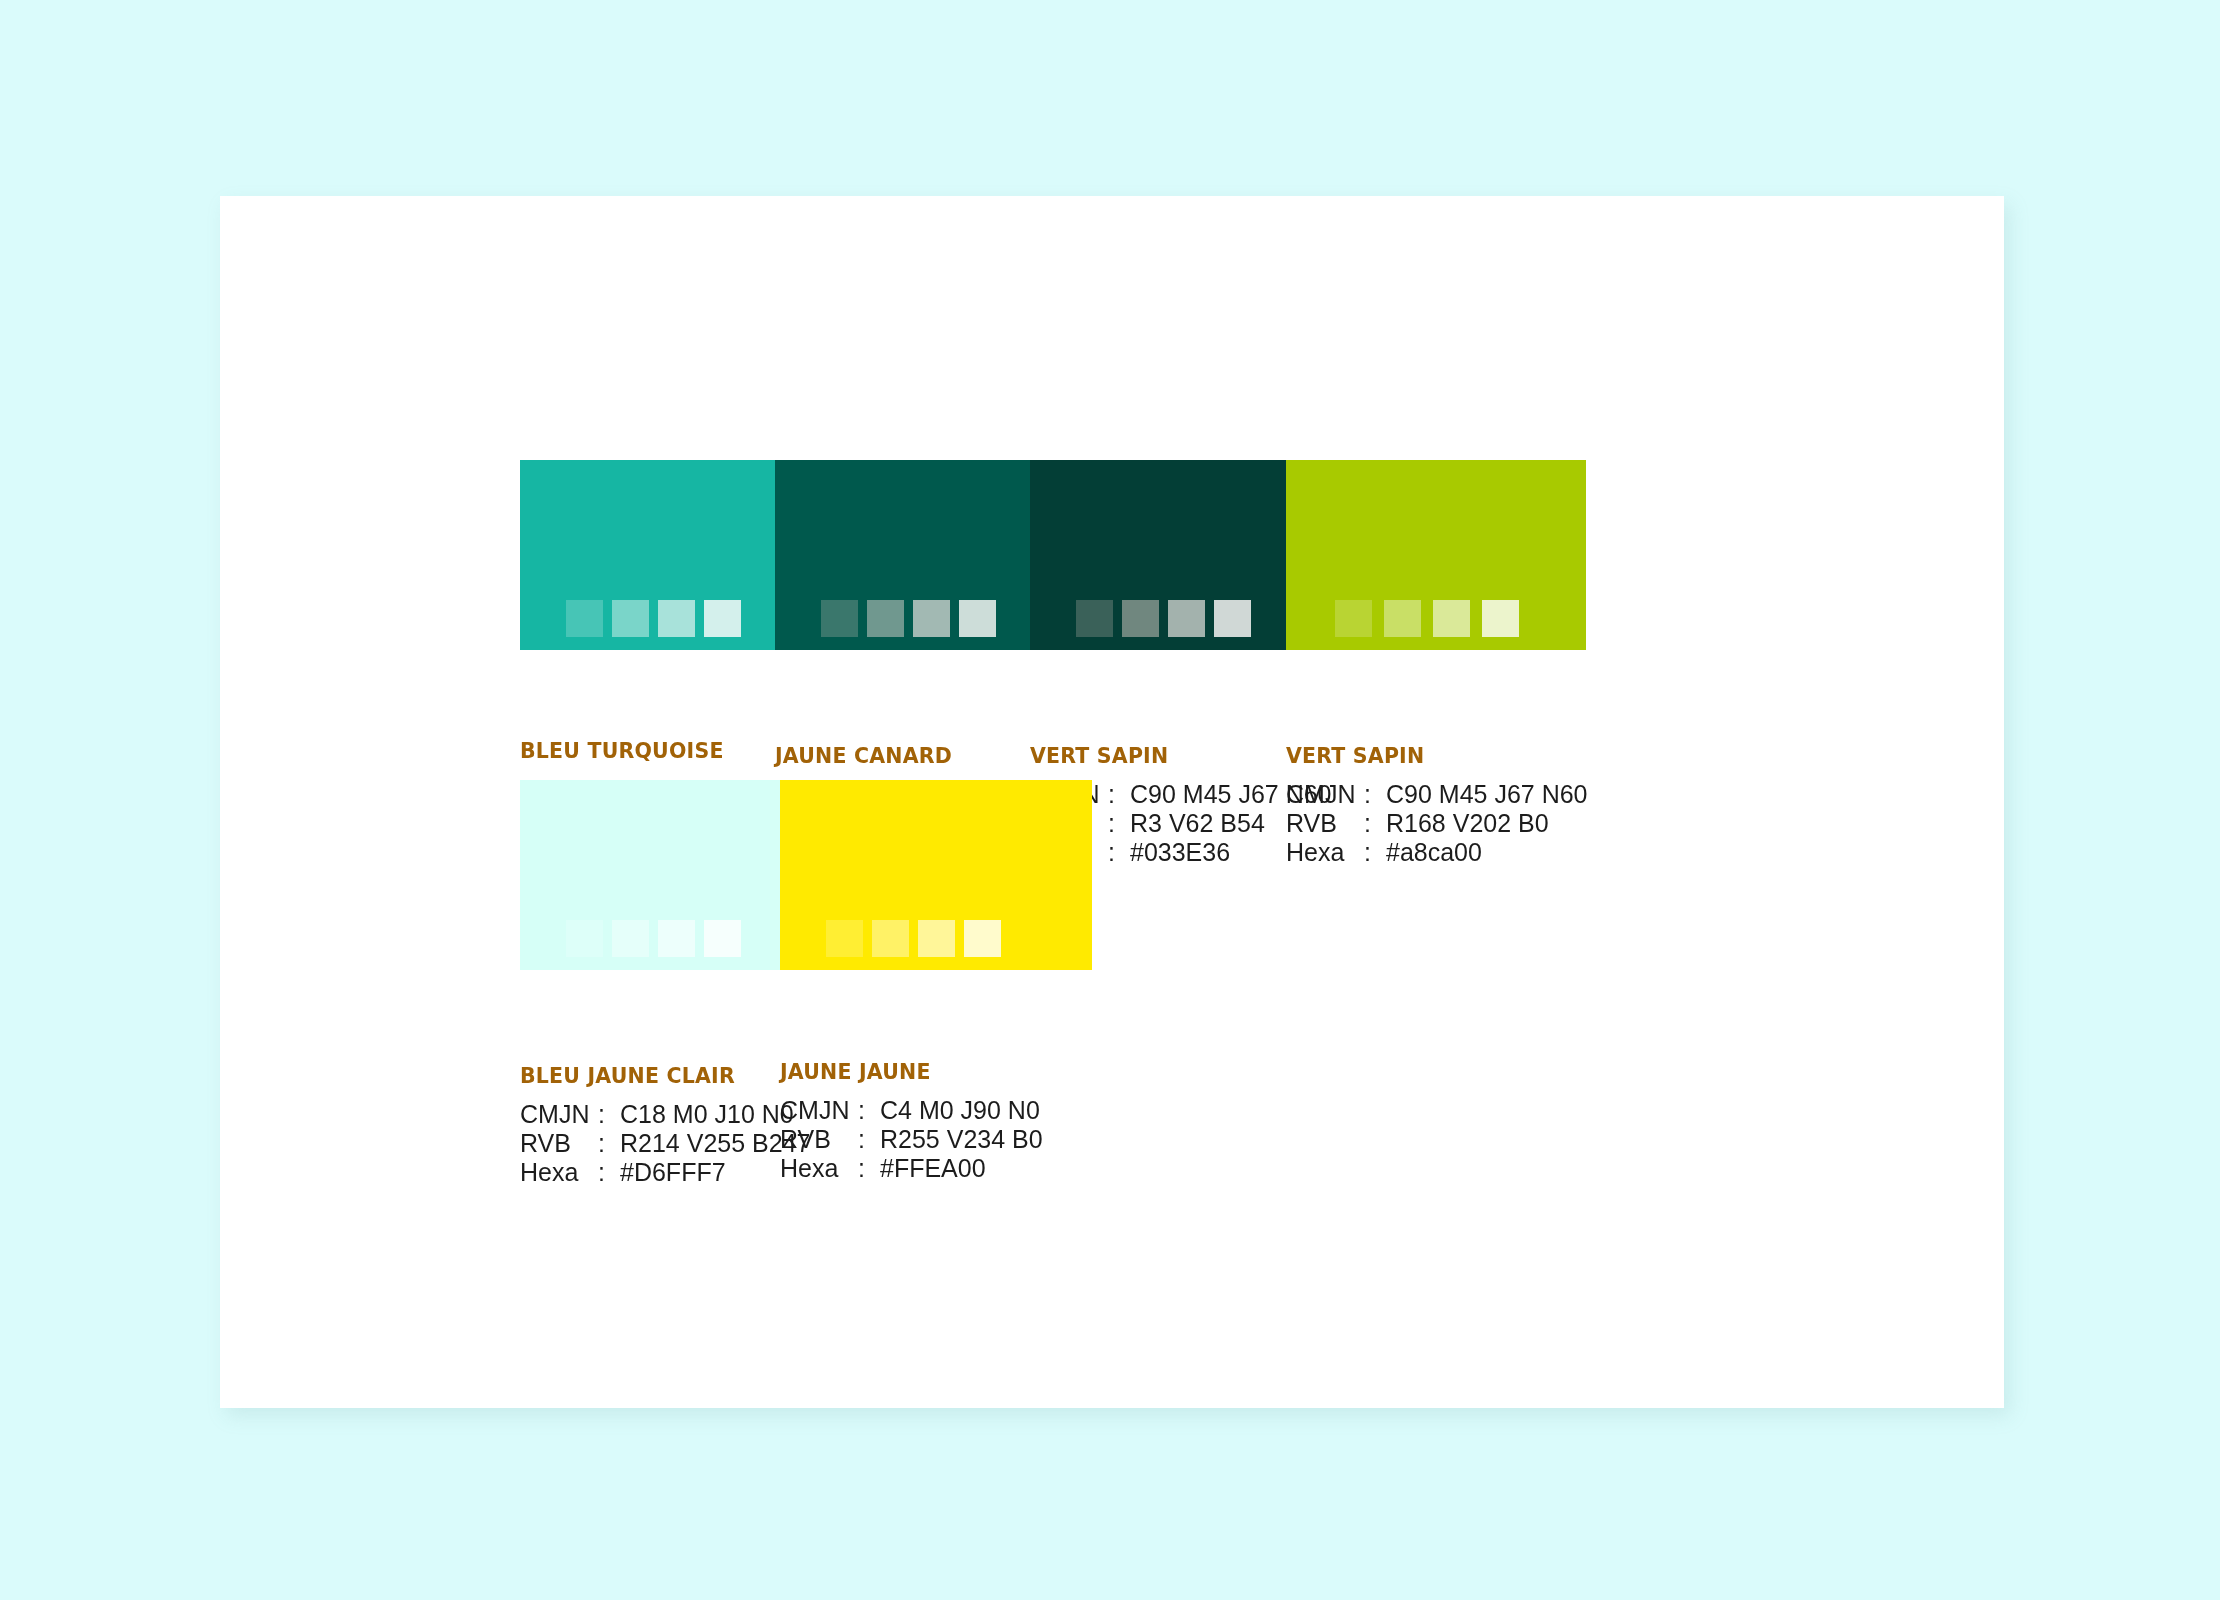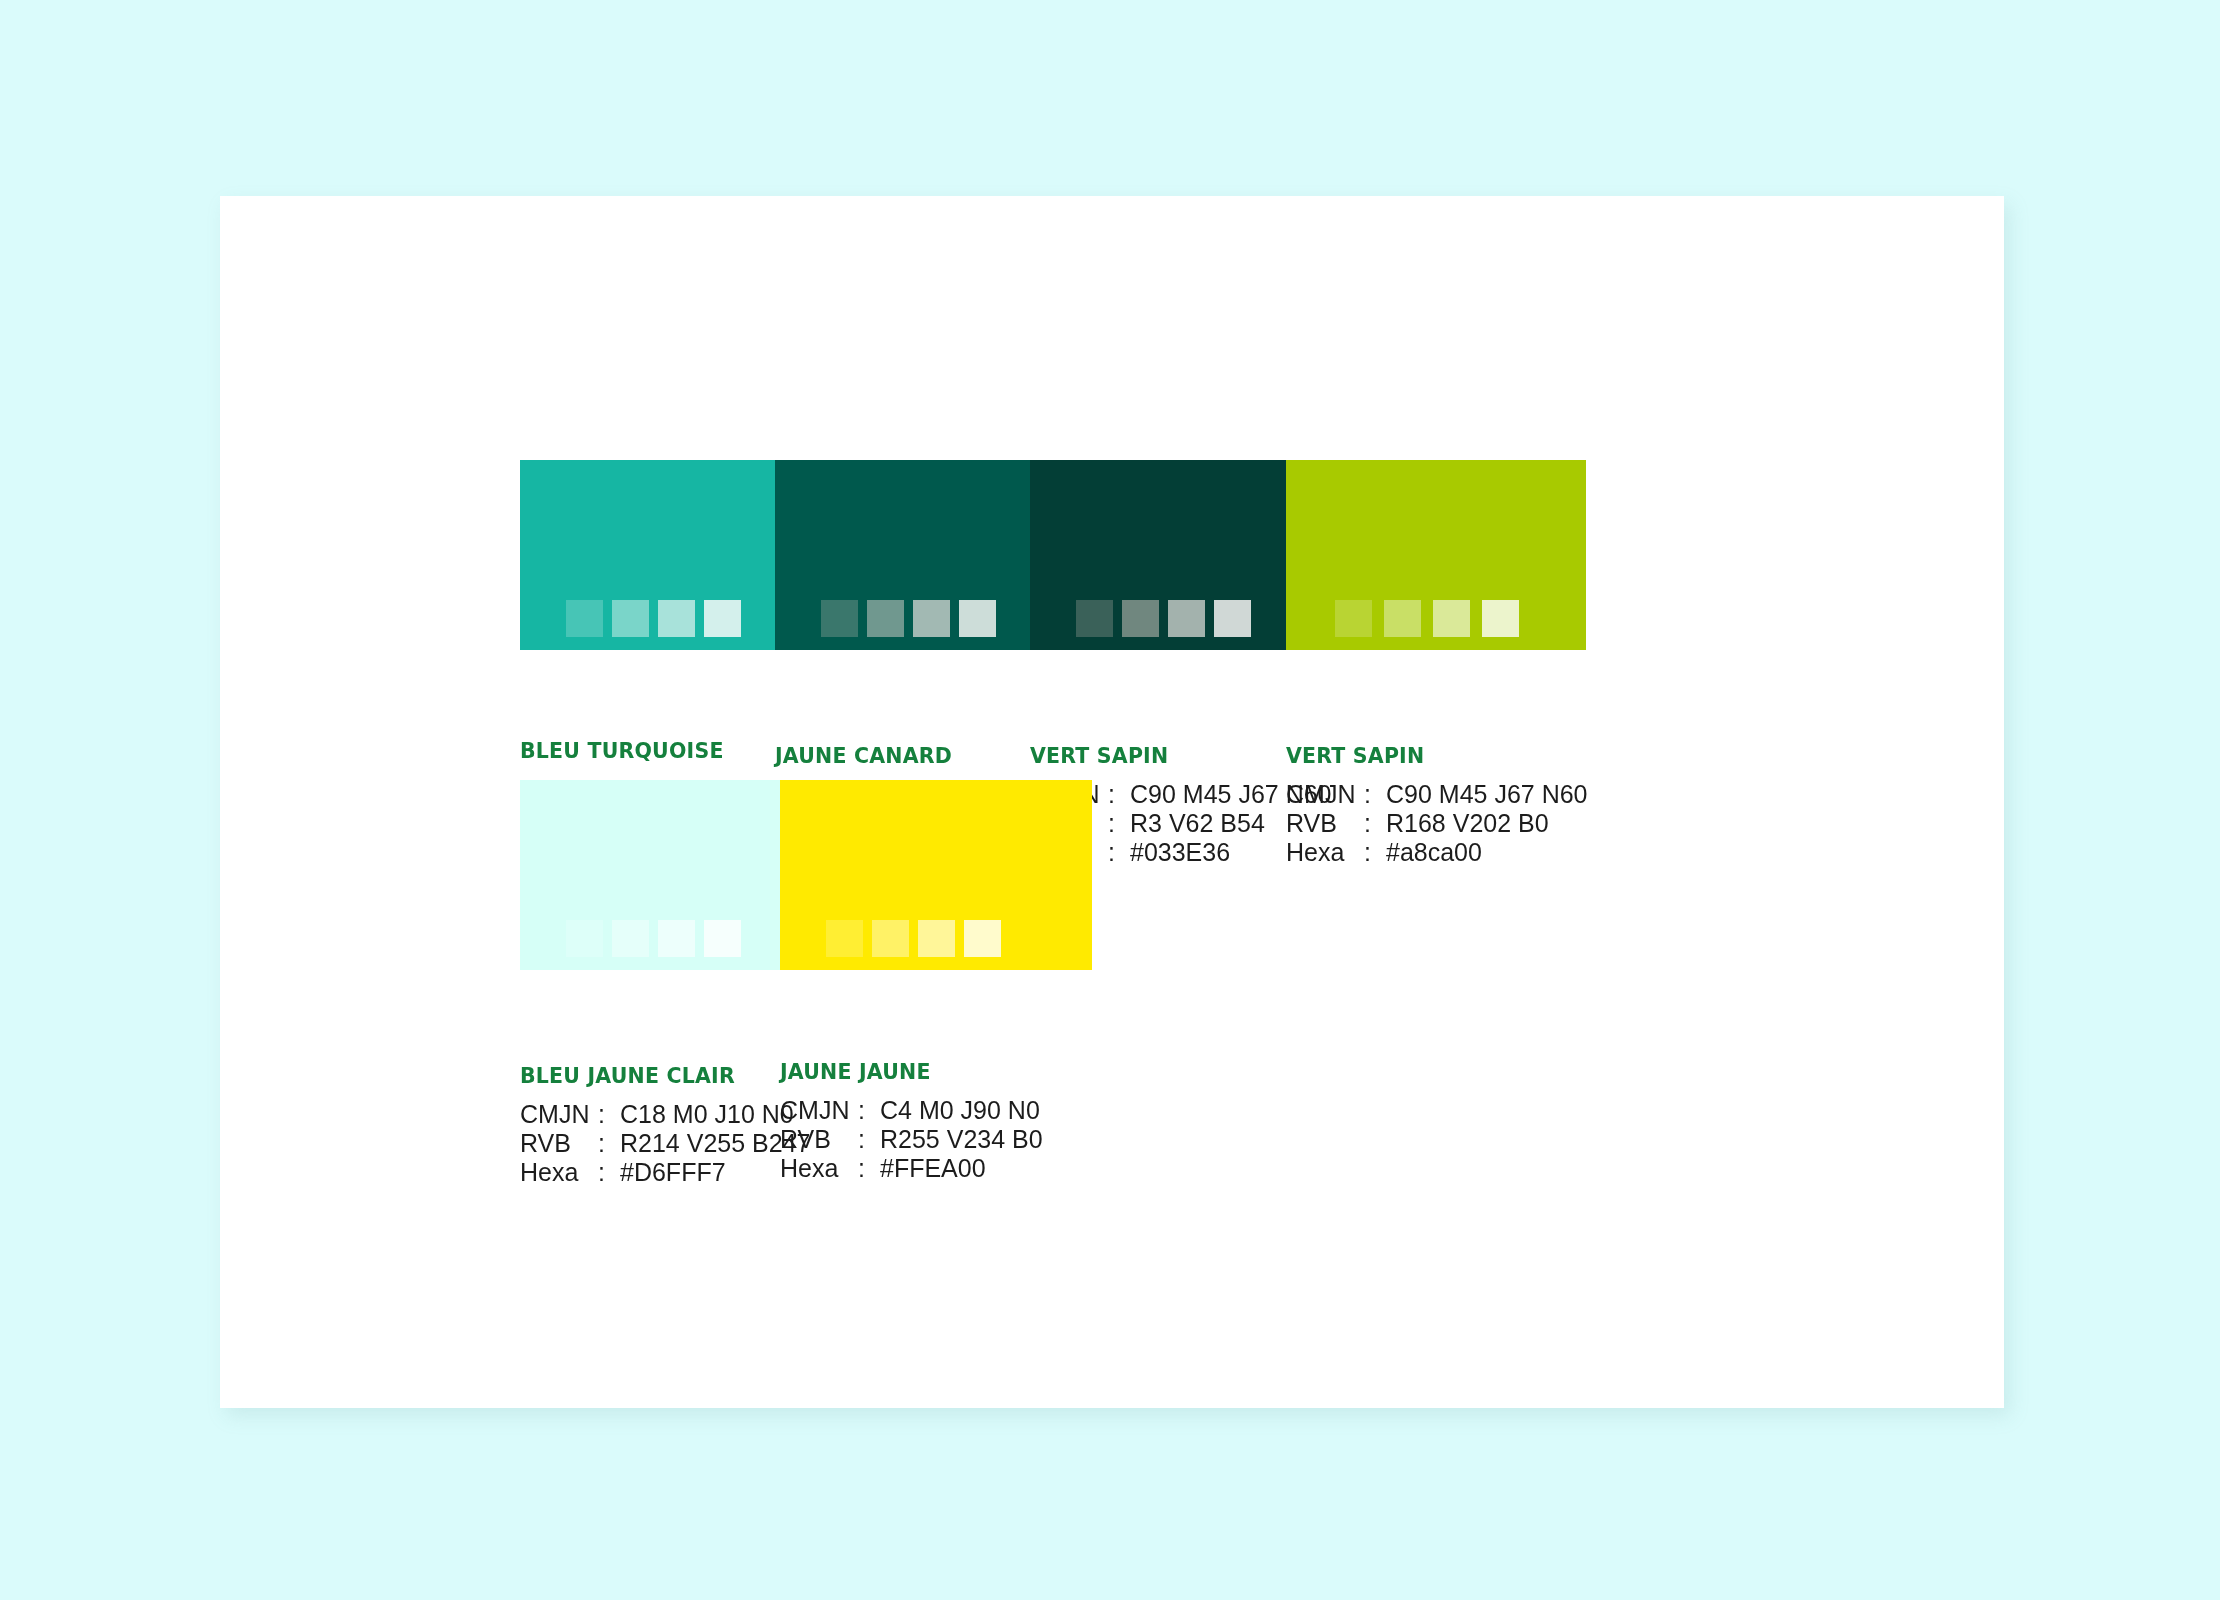--- a/index.html
+++ b/index.html
@@ -49,21 +49,21 @@
     position: absolute;
     left: 0;
     color: #000000;
   }
 
   .sw-name {
     font-family: "DejaVu Sans", sans-serif;
     font-weight: bold;
     font-size: 20.5px;
     letter-spacing: 0.2px;
-    color: #15803d;
+    color: #a16207;
     margin: 0 0 12px 0;
     white-space: nowrap;
   }
 
   .spec-line {
     font-family: "Liberation Sans", sans-serif;
     font-size: 25px;
     line-height: 29px;
     color: #1c1c1c;
     white-space: nowrap;

